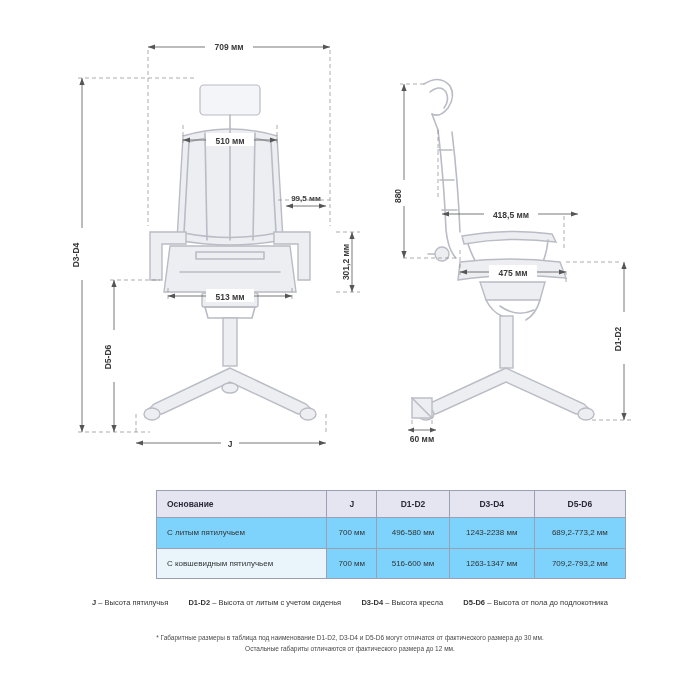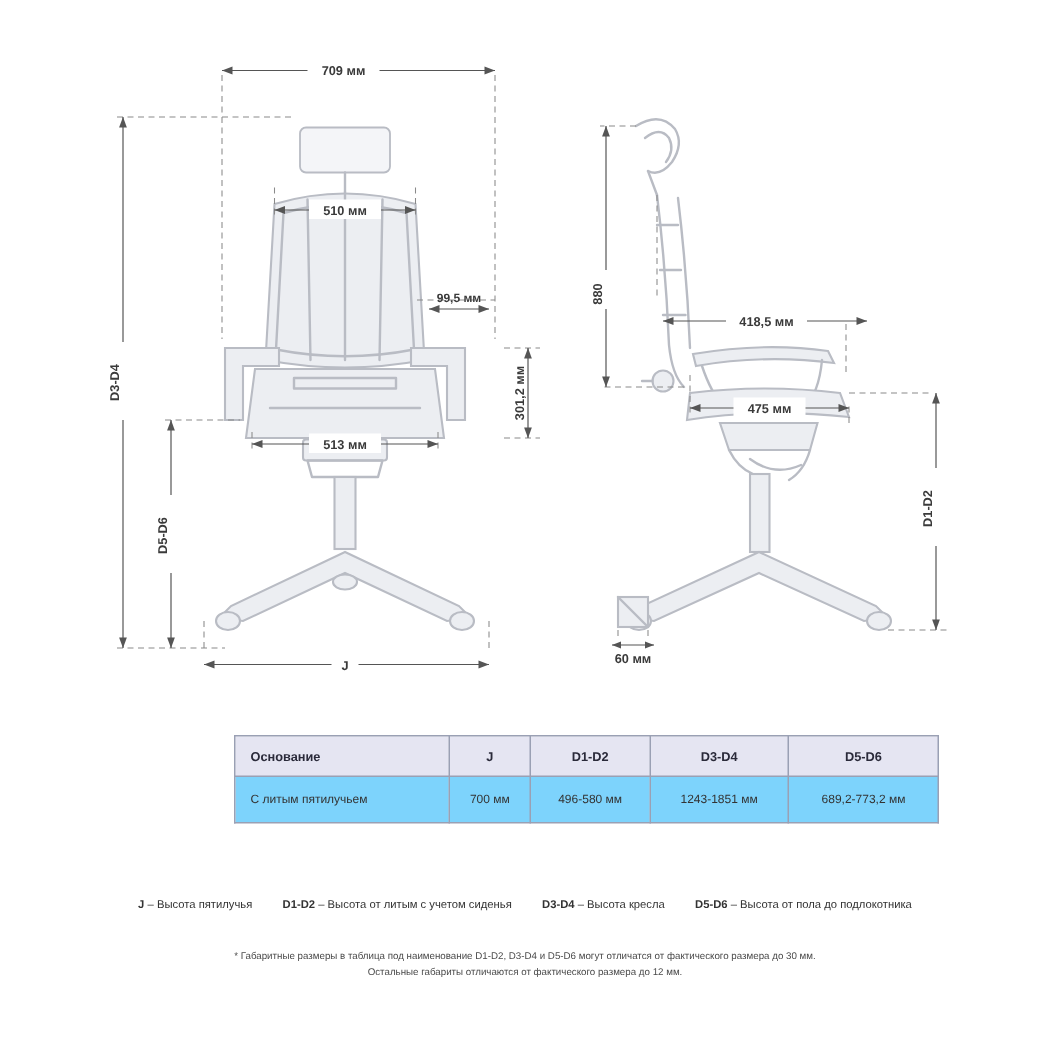--- a/index.html
+++ b/index.html
@@ -347,22 +347,29 @@
           <th>D1-D2</th>
           <th>D3-D4</th>
           <th>D5-D6</th>
         </tr>
       </thead>
       <tbody>
         <tr>
           <td class="first">С литым пятилучьем</td>
           <td>700 мм</td>
           <td>496-580 мм</td>
-          <td>1243-1851 мм</td>
+          <td>1243-2238 мм</td>
           <td>689,2-773,2 мм</td>
+        </tr>
+        <tr class="alt">
+          <td class="first">С ковшевидным пятилучьем</td>
+          <td>700 мм</td>
+          <td>516-600 мм</td>
+          <td>1263-1347 мм</td>
+          <td>709,2-793,2 мм</td>
         </tr>
       </tbody>
     </table>
   </div>
 
   <div class="legend">
     <span class="key">J</span>
     <span>– Высота пятилучья</span>
     <span class="sep"></span>
     <span class="key">D1-D2</span>

